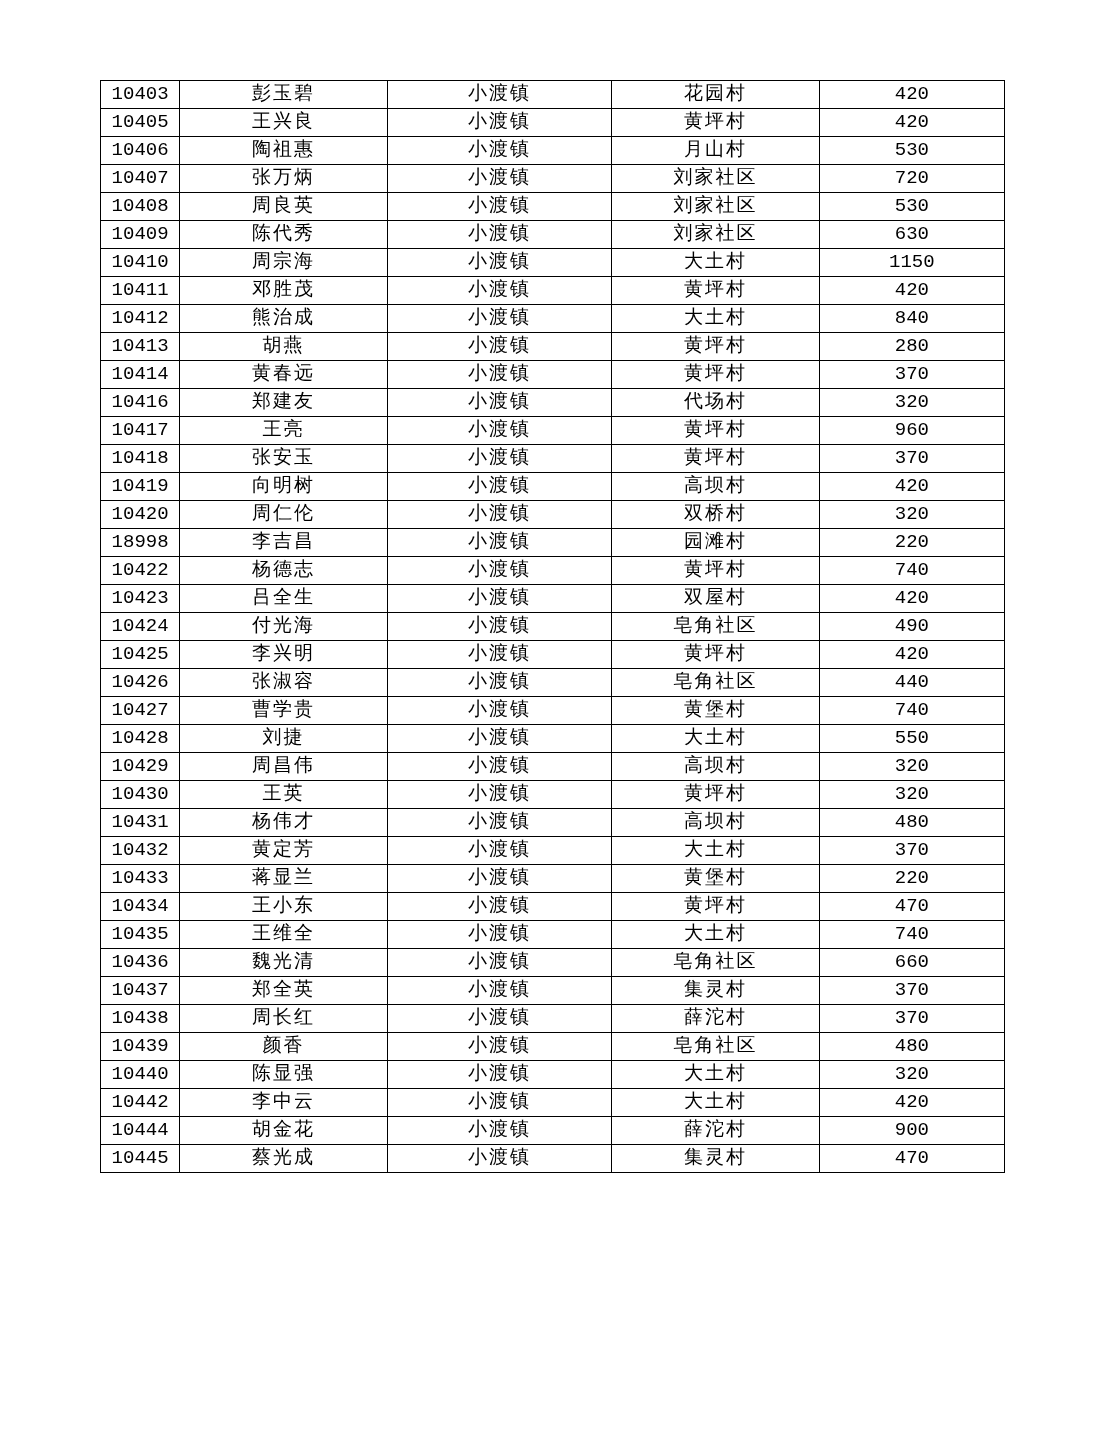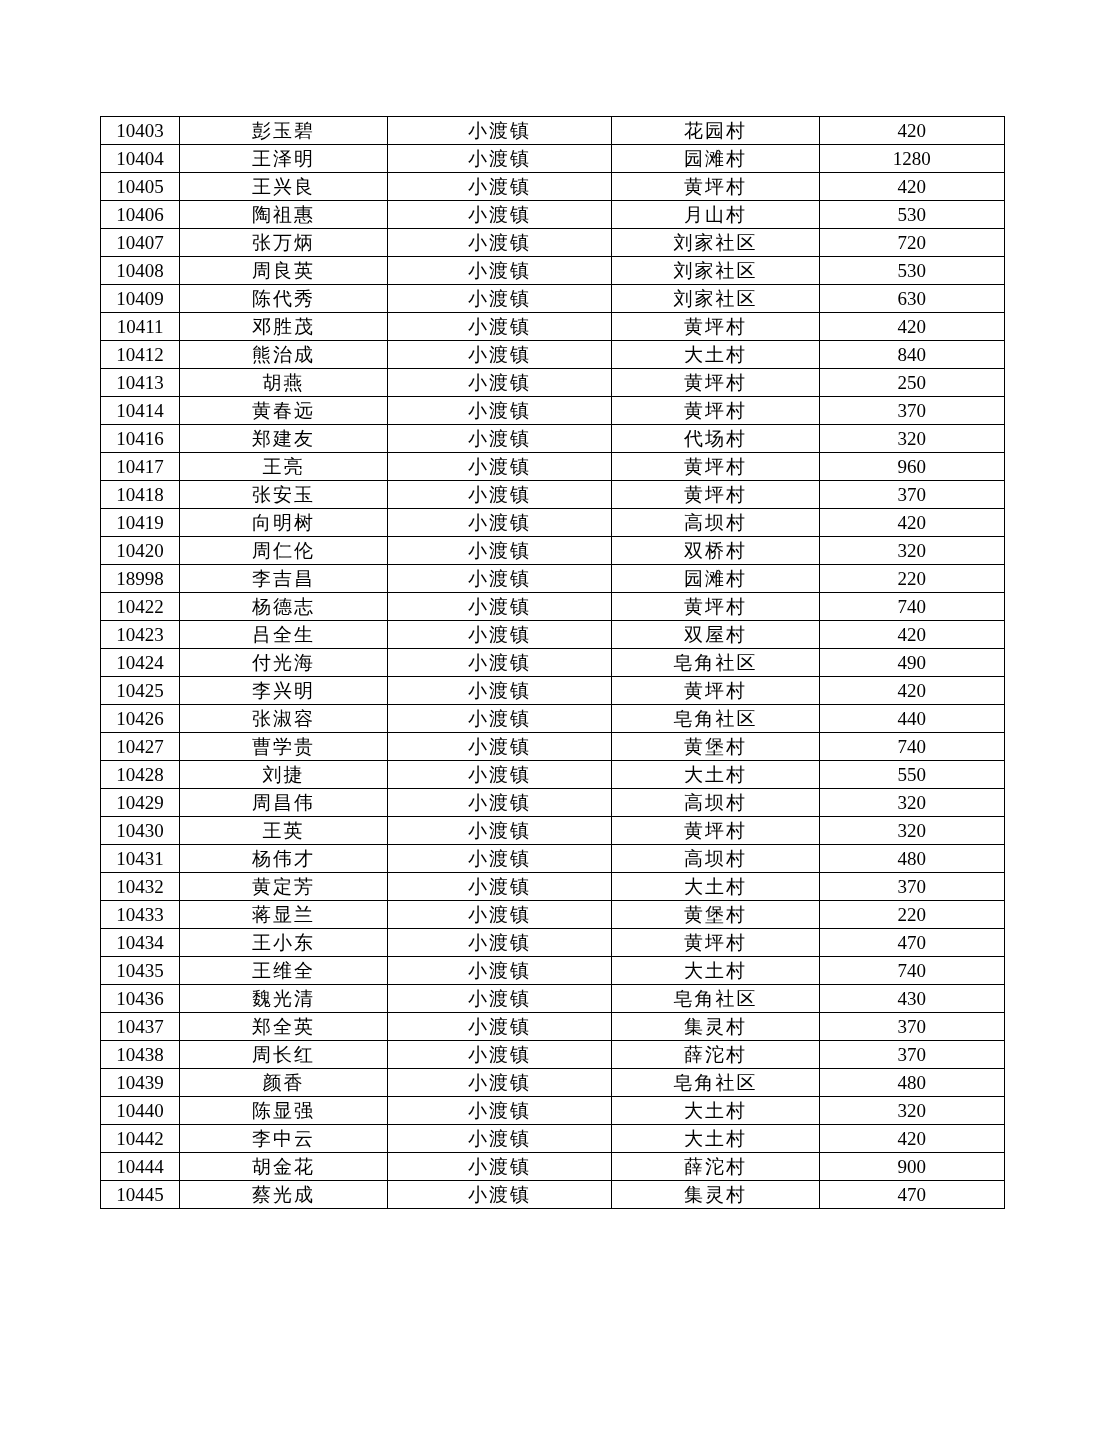--- a/index.html
+++ b/index.html
@@ -11,21 +11,22 @@
     width: 1105px;
     height: 1430px;
     font-family: "Liberation Serif", "DejaVu Serif", serif;
     color: #000000;
   }
   .page {
     position: relative;
     width: 1105px;
     height: 1034px;
     box-sizing: border-box;
-    padding: 116px 100px 0 100px;
+    padding: 80px 100px 0 100px;
+    font-family: Liberation Mono, monospace;
   }
   table.data-table {
     border-collapse: collapse;
     width: 905px;
     table-layout: fixed;
   }
   table.data-table td {
     border: 1px solid #000000;
     height: 27px;
     line-height: 27px;
@@ -49,27 +50,20 @@
   <table class="data-table">
     <tbody>
         <tr>
           <td class="col-id">10403</td>
           <td class="col-name">彭玉碧</td>
           <td class="col-town">小渡镇</td>
           <td class="col-village">花园村</td>
           <td class="col-amount">420</td>
         </tr>
         <tr>
-          <td class="col-id">10404</td>
-          <td class="col-name">王泽明</td>
-          <td class="col-town">小渡镇</td>
-          <td class="col-village">园滩村</td>
-          <td class="col-amount">1280</td>
-        </tr>
-        <tr>
           <td class="col-id">10405</td>
           <td class="col-name">王兴良</td>
           <td class="col-town">小渡镇</td>
           <td class="col-village">黄坪村</td>
           <td class="col-amount">420</td>
         </tr>
         <tr>
           <td class="col-id">10406</td>
           <td class="col-name">陶祖惠</td>
           <td class="col-town">小渡镇</td>
@@ -91,39 +85,46 @@
           <td class="col-amount">530</td>
         </tr>
         <tr>
           <td class="col-id">10409</td>
           <td class="col-name">陈代秀</td>
           <td class="col-town">小渡镇</td>
           <td class="col-village">刘家社区</td>
           <td class="col-amount">630</td>
         </tr>
         <tr>
+          <td class="col-id">10410</td>
+          <td class="col-name">周宗海</td>
+          <td class="col-town">小渡镇</td>
+          <td class="col-village">大土村</td>
+          <td class="col-amount">1150</td>
+        </tr>
+        <tr>
           <td class="col-id">10411</td>
           <td class="col-name">邓胜茂</td>
           <td class="col-town">小渡镇</td>
           <td class="col-village">黄坪村</td>
           <td class="col-amount">420</td>
         </tr>
         <tr>
           <td class="col-id">10412</td>
           <td class="col-name">熊治成</td>
           <td class="col-town">小渡镇</td>
           <td class="col-village">大土村</td>
           <td class="col-amount">840</td>
         </tr>
         <tr>
           <td class="col-id">10413</td>
           <td class="col-name">胡燕</td>
           <td class="col-town">小渡镇</td>
           <td class="col-village">黄坪村</td>
-          <td class="col-amount">250</td>
+          <td class="col-amount">280</td>
         </tr>
         <tr>
           <td class="col-id">10414</td>
           <td class="col-name">黄春远</td>
           <td class="col-town">小渡镇</td>
           <td class="col-village">黄坪村</td>
           <td class="col-amount">370</td>
         </tr>
         <tr>
           <td class="col-id">10416</td>
@@ -263,21 +264,21 @@
           <td class="col-name">王维全</td>
           <td class="col-town">小渡镇</td>
           <td class="col-village">大土村</td>
           <td class="col-amount">740</td>
         </tr>
         <tr>
           <td class="col-id">10436</td>
           <td class="col-name">魏光清</td>
           <td class="col-town">小渡镇</td>
           <td class="col-village">皂角社区</td>
-          <td class="col-amount">430</td>
+          <td class="col-amount">660</td>
         </tr>
         <tr>
           <td class="col-id">10437</td>
           <td class="col-name">郑全英</td>
           <td class="col-town">小渡镇</td>
           <td class="col-village">集灵村</td>
           <td class="col-amount">370</td>
         </tr>
         <tr>
           <td class="col-id">10438</td>

